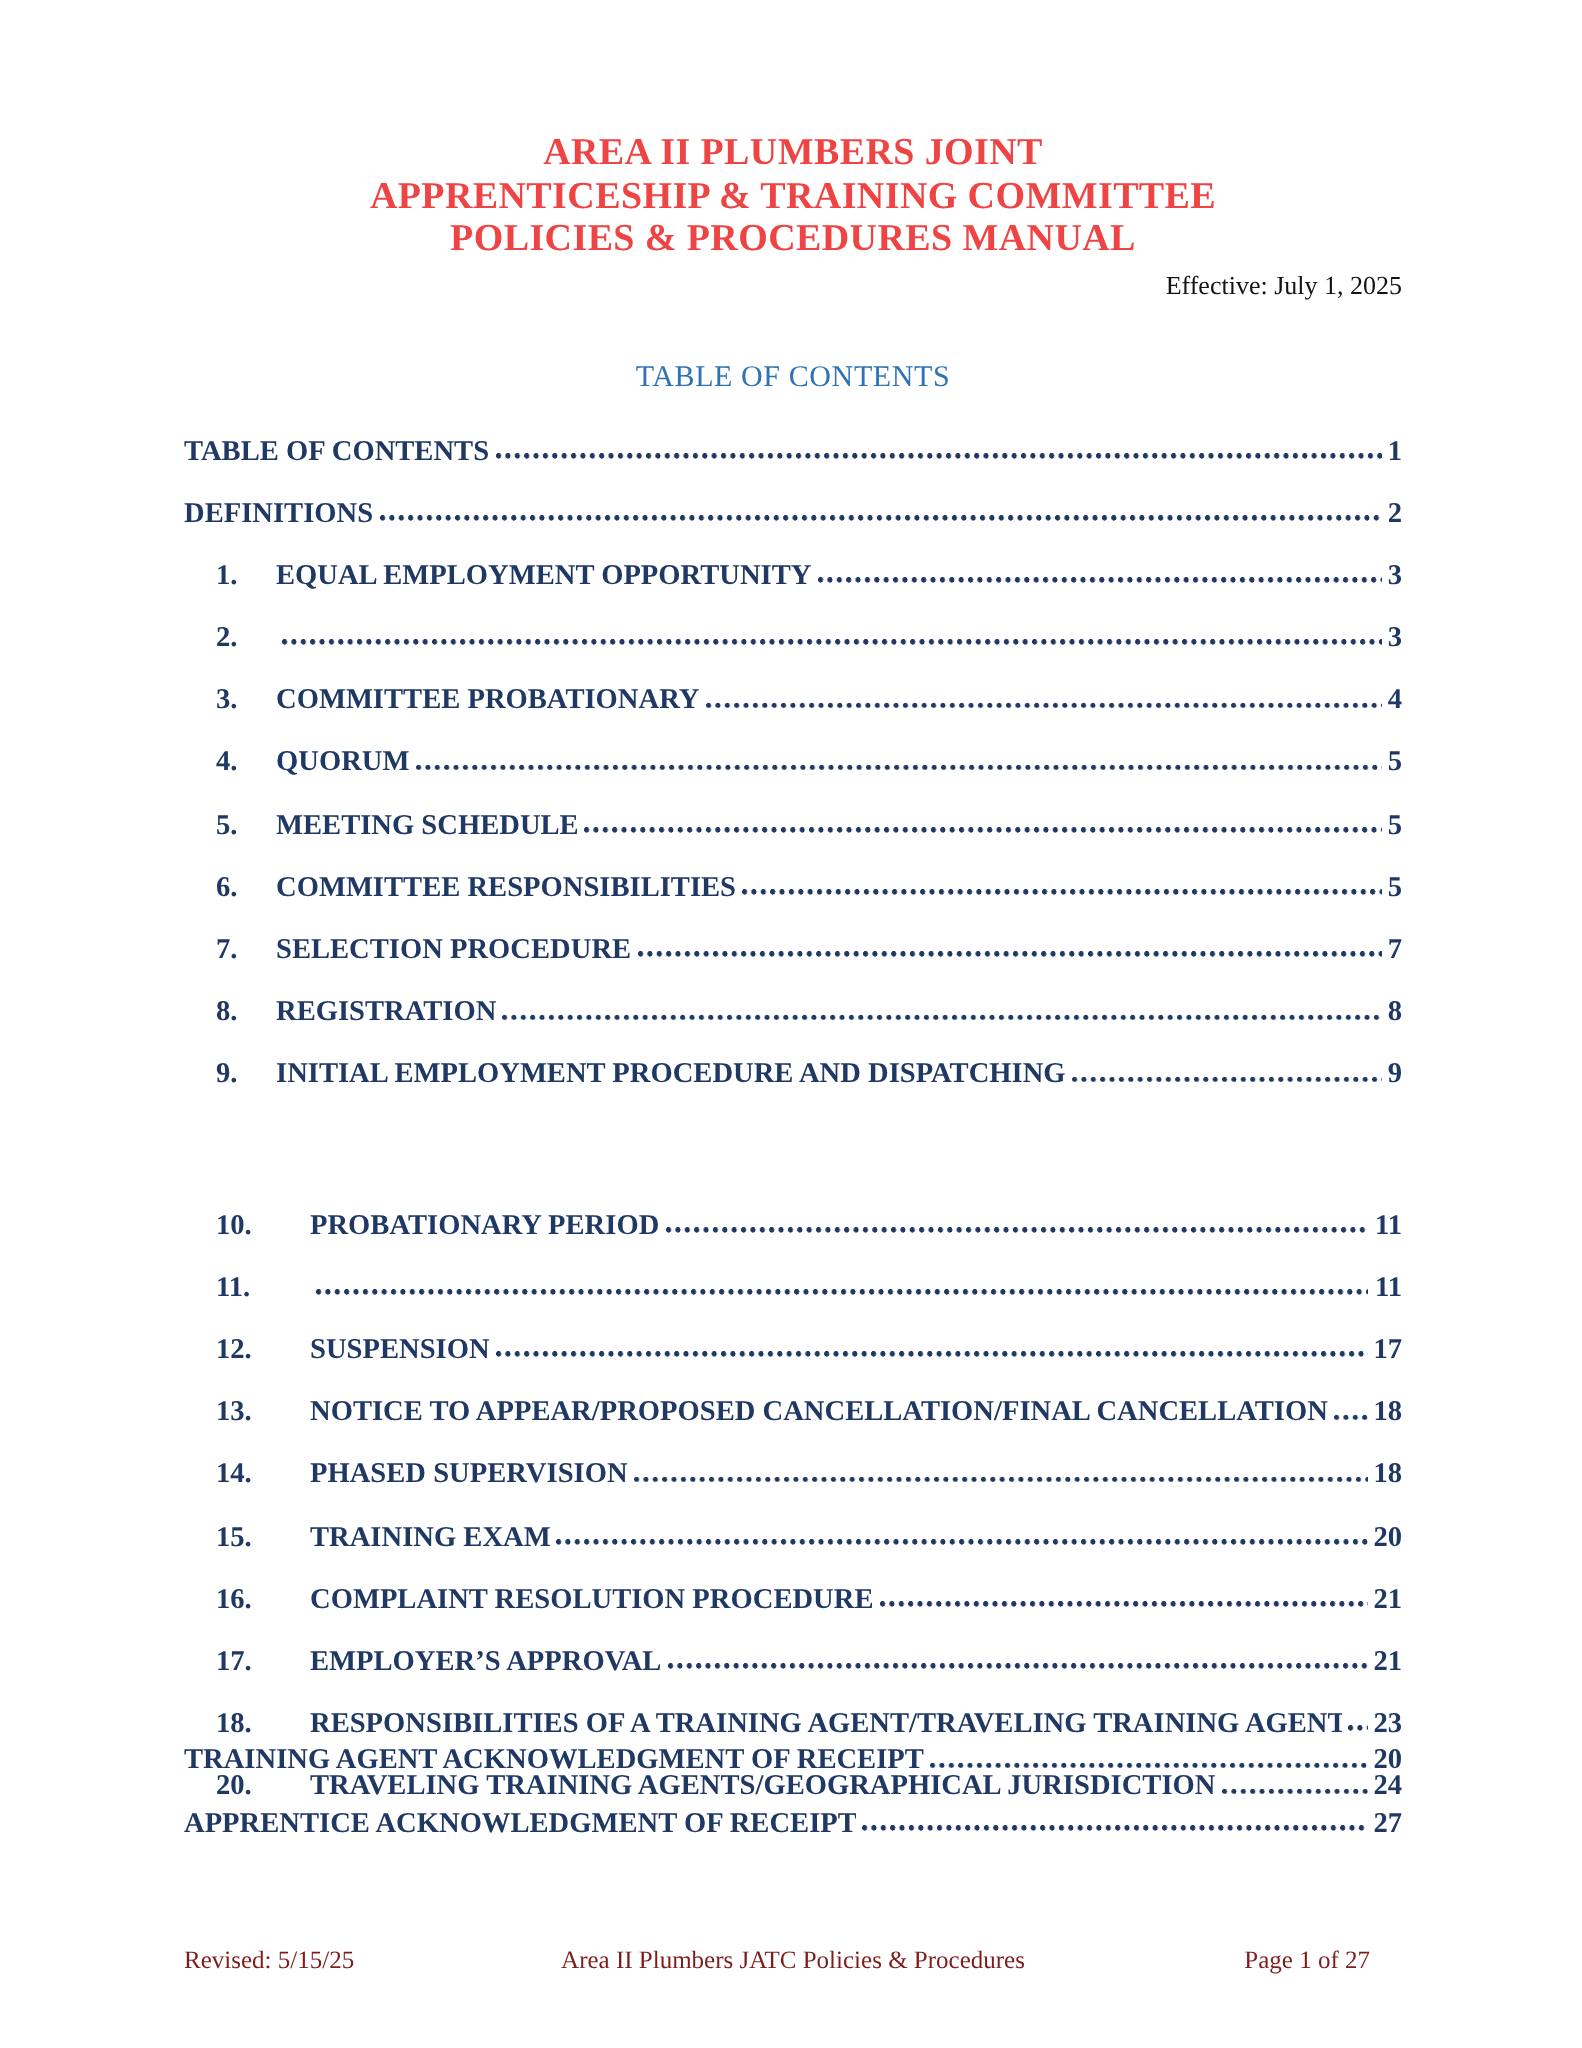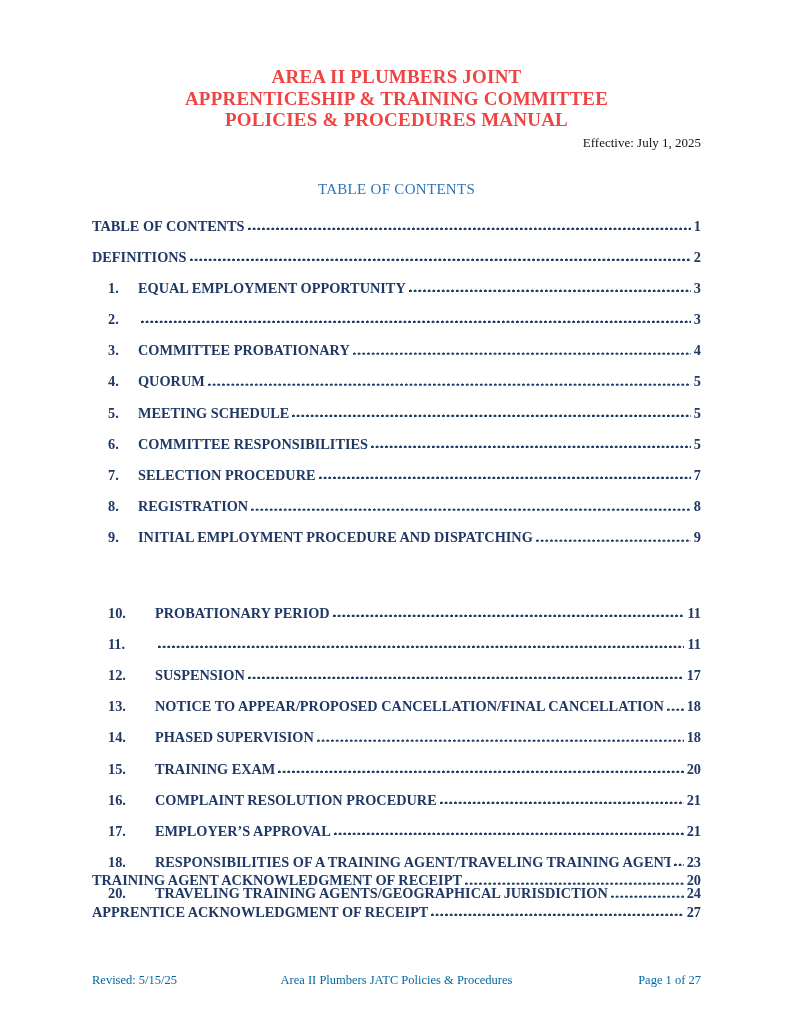--- a/index.html
+++ b/index.html
@@ -64,27 +64,27 @@
     background-size: 4.7px 3.6px;
     background-repeat: repeat-x;
     background-position: left bottom;
   }
   .pg { flex: 0 0 auto; text-align: right; }
 
   .footer {
     position: absolute;
     left: 92px; right: 90px; top: 971px;
     height: 18px;
-    color: #0369a1;
+    color: #7f1d1d;
     font-size: 12.5px;
     line-height: 18px;
   }
   .footer .f-left  { position: absolute; left: 0; }
   .footer .f-center{ position: absolute; left: 50%; transform: translateX(-50%); white-space: nowrap; }
-  .footer .f-right { position: absolute; right: 0; }
+  .footer .f-right { position: absolute; right: 16px; }
 </style>
 </head>
 <body>
 
 <div class="doc">
 
   <div class="title-block">
     <div class="title-line">AREA II PLUMBERS JOINT</div>
     <div class="title-line">APPRENTICESHIP &amp; TRAINING COMMITTEE</div>
     <div class="title-line">POLICIES &amp; PROCEDURES MANUAL</div>

